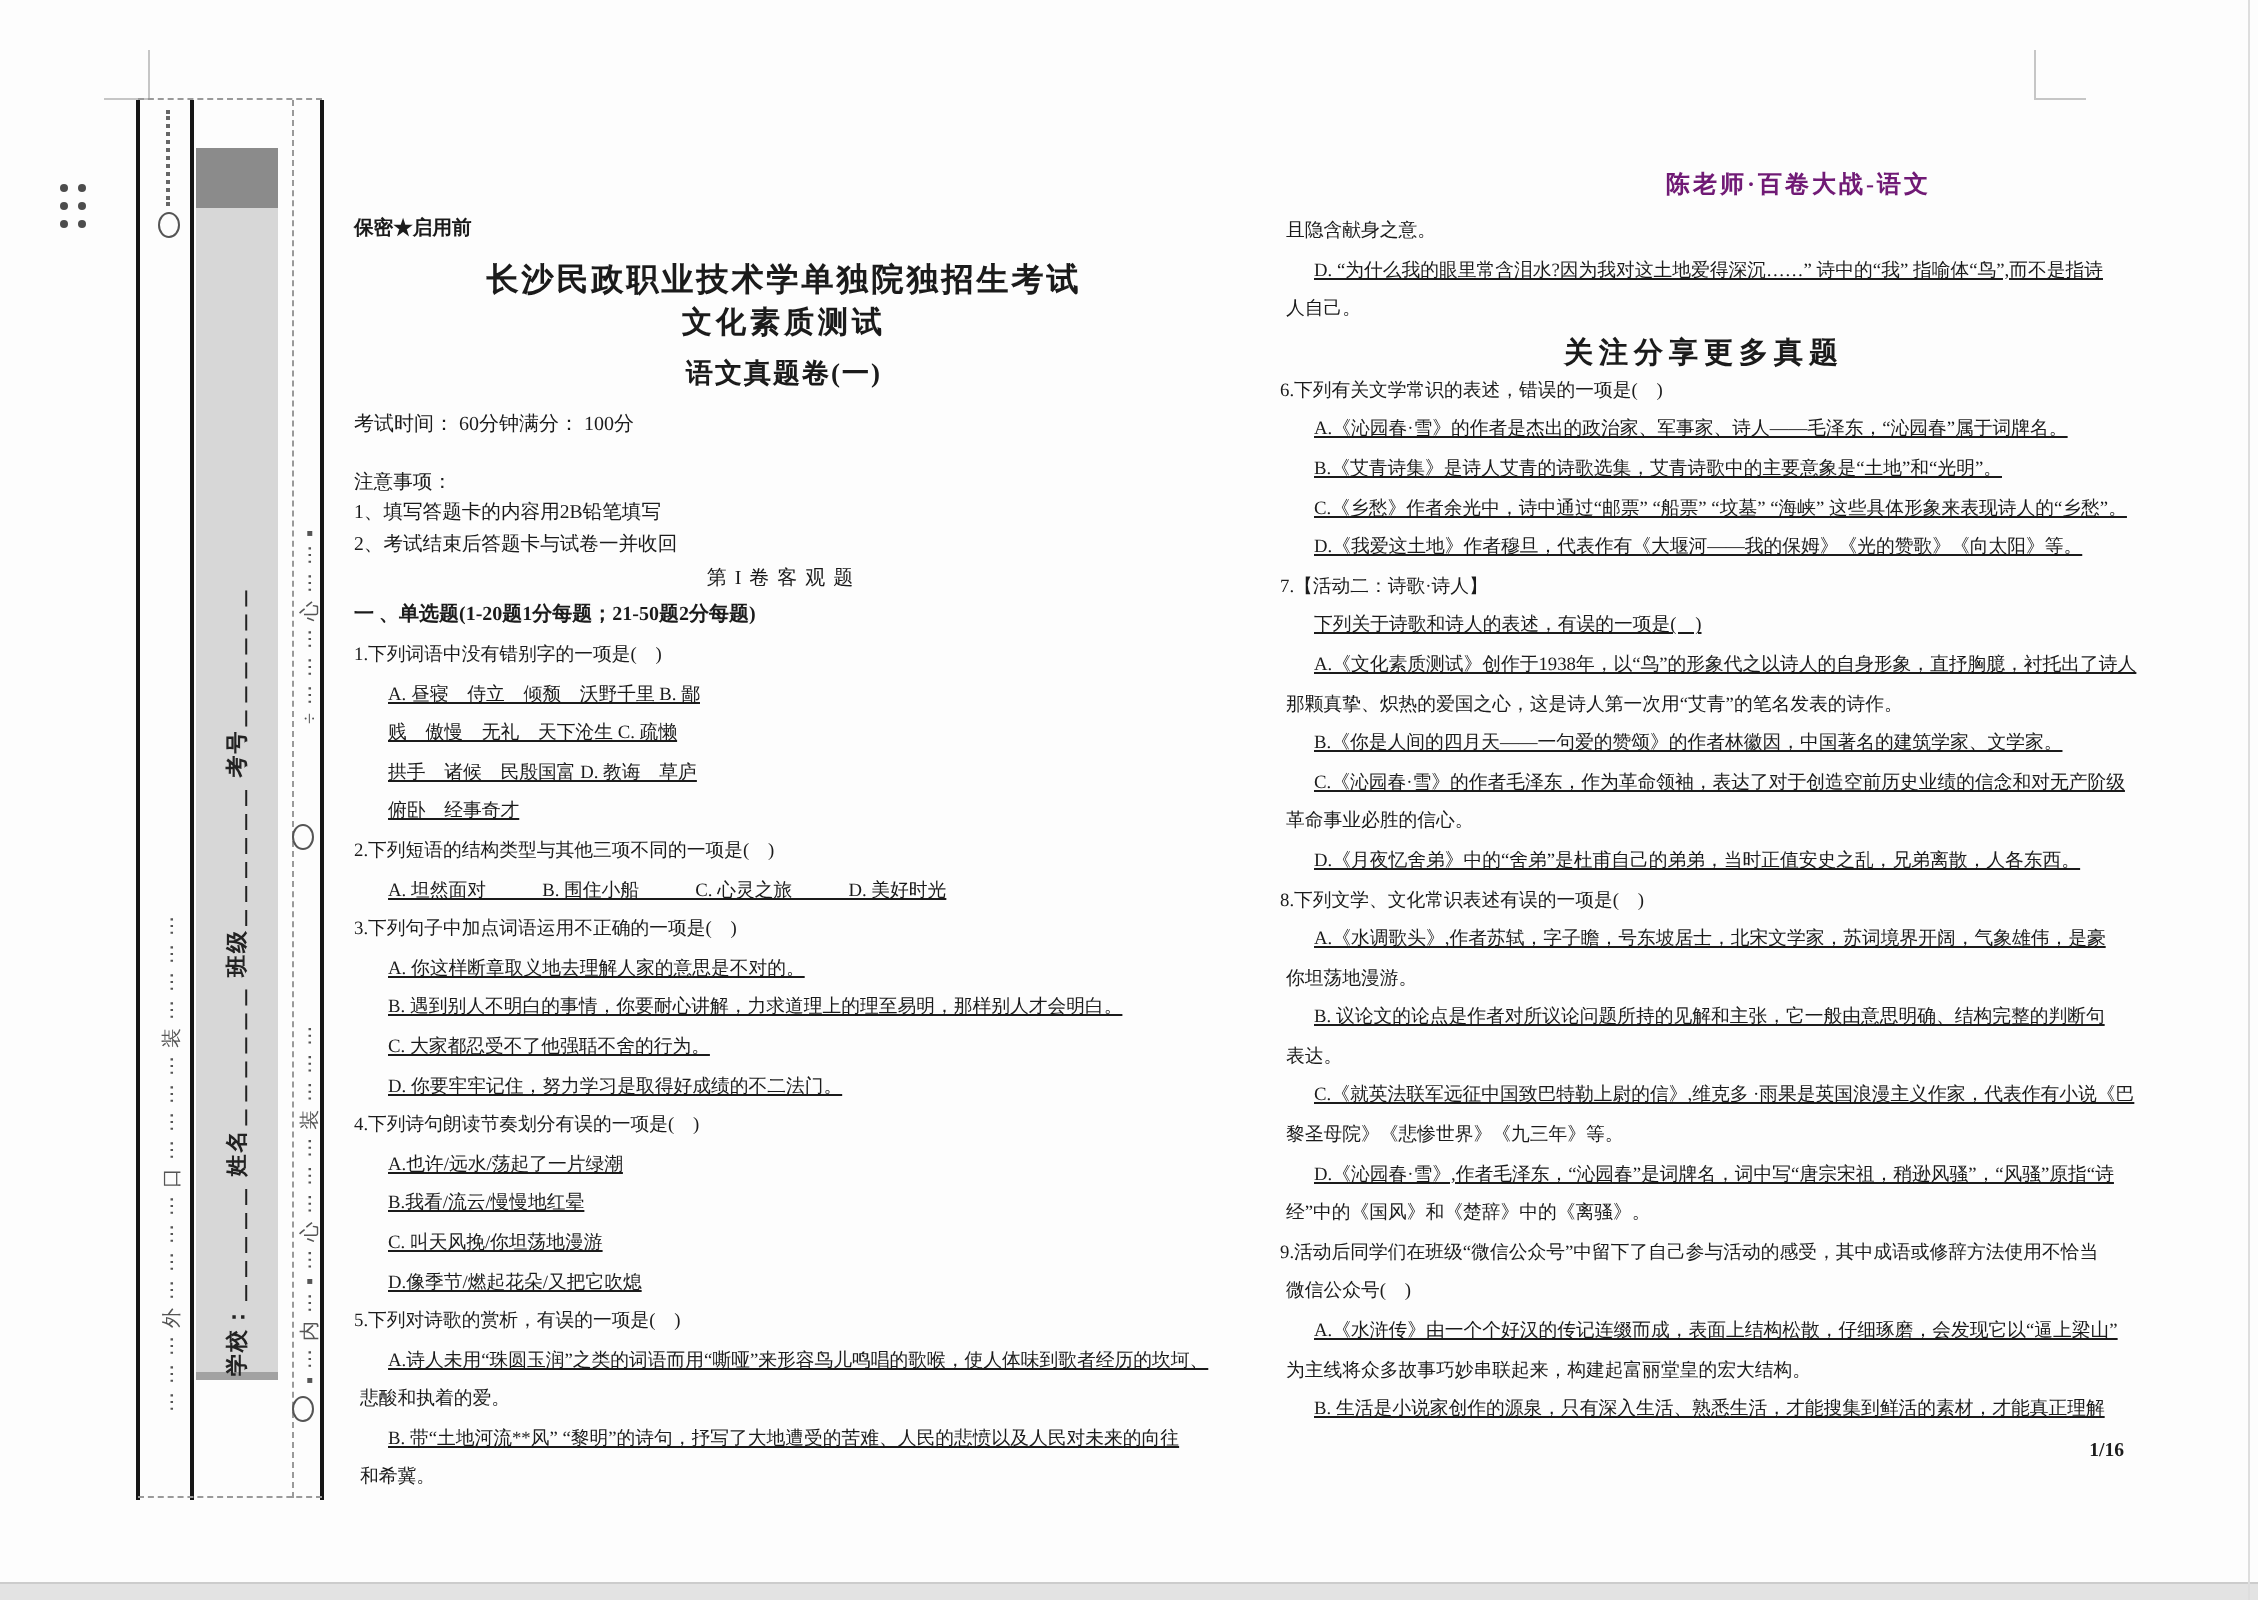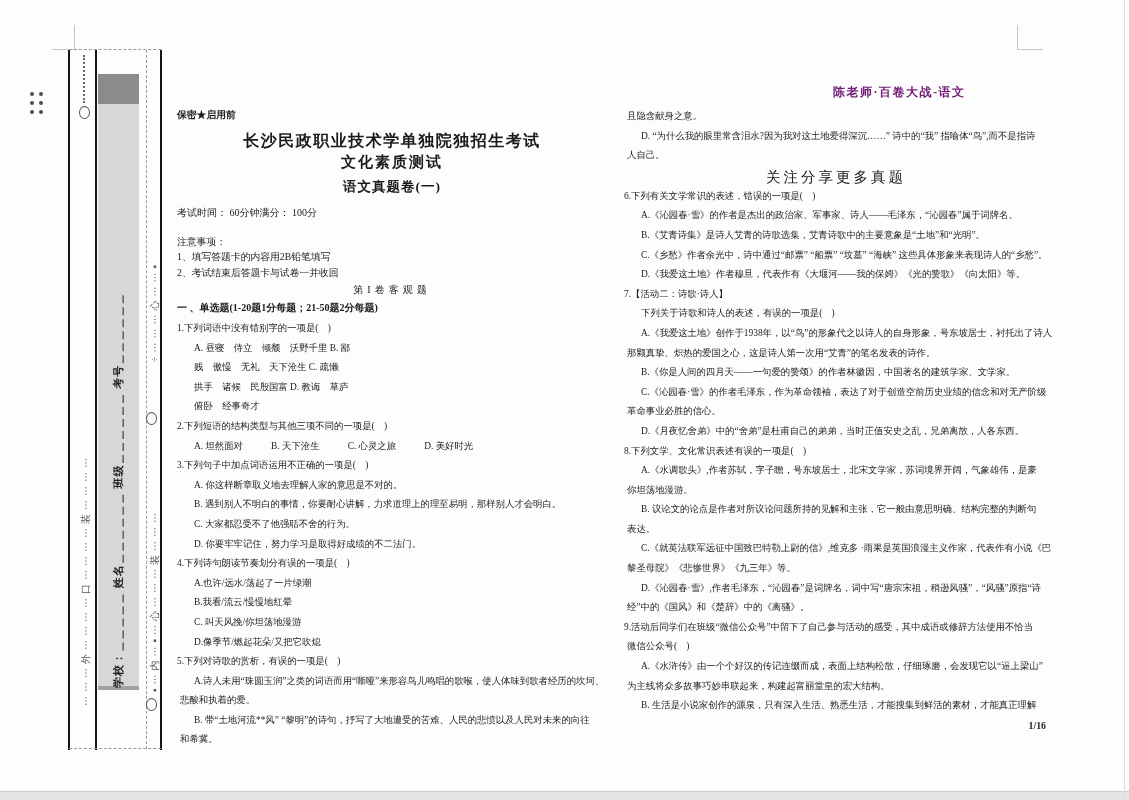--- a/index.html
+++ b/index.html
@@ -26,31 +26,31 @@
   .rot-fields{font-size:11px;font-weight:bold;letter-spacing:1px;color:#222;}
   .rot-marks{font-size:10px;letter-spacing:4px;color:#555;}
   .hole{position:absolute;width:9px;height:11px;border:1.3px solid #555;border-radius:50%;}
   .vdots{position:absolute;left:83px;top:55px;height:48px;border-left:2px dotted #666;}
 
   
   .col{position:absolute;}
   .line{white-space:nowrap;font-size:9.4px;line-height:13px;margin-bottom:6.6px;letter-spacing:0;}
   .b{font-weight:bold;margin-top:20px;}
   .q{padding-left:0;}
-  .opt{padding-left:17px;}
+  .opt{padding-left:17px;text-decoration:underline;}
   .cont{padding-left:3px;}
   .center{text-align:center;}
   .title1{font-size:16px;font-weight:bold;text-align:center;letter-spacing:1.5px;line-height:21px;margin:7px 0 1px;}
   .title2{font-size:15px;font-weight:bold;text-align:center;letter-spacing:2px;line-height:21px;margin-bottom:4px;}
   .title3{font-size:13.5px;font-weight:bold;text-align:center;letter-spacing:1px;line-height:20px;margin:3px 0 9px;}
   .meta{font-size:10px;margin-bottom:16px;}
   .tight{font-size:9.8px;line-height:14.5px;margin-bottom:1px;}
   .secthead{letter-spacing:4px;margin-top:3px;margin-bottom:5px;font-size:10px;}
   .qhead{font-size:10px;font-weight:bold;margin-top:5px;margin-bottom:8px;}
-  .heading{font-size:14.5px;font-weight:normal;text-align:center;letter-spacing:3px;line-height:17px;margin:2px 0 4px;}
+  .heading{font-size:14.5px;font-weight:bold;text-align:center;letter-spacing:3px;line-height:17px;margin:2px 0 4px;}
   .pageno{text-align:right;font-weight:bold;padding-right:2px;margin-top:1px;font-size:9.8px;}
   .watermark{position:absolute;left:833px;top:84px;font-size:12px;font-weight:bold;letter-spacing:1.5px;color:#701a75;}
 </style>
 </head>
 <body>
 
 <div id="screen">
 
   <div class="mark" style="left:74px;top:25px;width:1px;height:25px;"></div>
   <div class="mark" style="left:52px;top:49px;width:23px;height:1px;"></div>
@@ -99,52 +99,52 @@
       <div class="line tight">1、填写答题卡的内容用2B铅笔填写</div>
       <div class="line tight">2、考试结束后答题卡与试卷一并收回</div>
       <div class="line center secthead">第I卷客观题</div>
       <div class="line qhead">一 、单选题(1-20题1分每题；21-50题2分每题)</div>
       <div class="line q">1.下列词语中没有错别字的一项是(　)</div>
       <div class="line opt">A. 昼寝　侍立　倾颓　沃野千里 B. 鄙</div>
       <div class="line opt">贱　傲慢　无礼　天下沧生 C. 疏懒</div>
       <div class="line opt">拱手　诸候　民殷国富 D. 教诲　草庐</div>
       <div class="line opt">俯卧　经事奇才</div>
       <div class="line q">2.下列短语的结构类型与其他三项不同的一项是(　)</div>
-      <div class="line opt">A. 坦然面对　　　B. 天下沧生　　　C. 心灵之旅　　　D. 美好时光</div>
+      <div class="line opt">A. 坦然面对　　　B. 围住小船　　　C. 心灵之旅　　　D. 美好时光</div>
       <div class="line q">3.下列句子中加点词语运用不正确的一项是(　)</div>
       <div class="line opt">A. 你这样断章取义地去理解人家的意思是不对的。</div>
       <div class="line opt">B. 遇到别人不明白的事情，你要耐心讲解，力求道理上的理至易明，那样别人才会明白。</div>
       <div class="line opt">C. 大家都忍受不了他强聒不舍的行为。</div>
       <div class="line opt">D. 你要牢牢记住，努力学习是取得好成绩的不二法门。</div>
       <div class="line q">4.下列诗句朗读节奏划分有误的一项是(　)</div>
       <div class="line opt">A.也许/远水/荡起了一片绿潮</div>
       <div class="line opt">B.我看/流云/慢慢地红晕</div>
       <div class="line opt">C. 叫天风挽/你坦荡地漫游</div>
       <div class="line opt">D.像季节/燃起花朵/又把它吹熄</div>
       <div class="line q">5.下列对诗歌的赏析，有误的一项是(　)</div>
       <div class="line opt">A.诗人未用“珠圆玉润”之类的词语而用“嘶哑”来形容鸟儿鸣唱的歌喉，使人体味到歌者经历的坎坷、</div>
       <div class="line cont">悲酸和执着的爱。</div>
       <div class="line opt">B. 带“土地河流**风” “黎明”的诗句，抒写了大地遭受的苦难、人民的悲愤以及人民对未来的向往</div>
       <div class="line cont">和希冀。</div>
     </div>
 
-  <div class="col" style="left:624px;top:110px;width:424px;">
+  <div class="col" style="left:640px;top:110px;width:424px;">
 
   <div class="line cont">且隐含献身之意。</div>
       <div class="line opt">D. “为什么我的眼里常含泪水?因为我对这土地爱得深沉……” 诗中的“我” 指喻体“鸟”,而不是指诗</div>
       <div class="line cont">人自己。</div>
       <div class="line heading">关注分享更多真题</div>
       <div class="line q">6.下列有关文学常识的表述，错误的一项是(　)</div>
       <div class="line opt">A.《沁园春·雪》的作者是杰出的政治家、军事家、诗人——毛泽东，“沁园春”属于词牌名。</div>
       <div class="line opt">B.《艾青诗集》是诗人艾青的诗歌选集，艾青诗歌中的主要意象是“土地”和“光明”。</div>
       <div class="line opt">C.《乡愁》作者余光中，诗中通过“邮票” “船票” “坟墓” “海峡” 这些具体形象来表现诗人的“乡愁”。</div>
       <div class="line opt">D.《我爱这土地》作者穆旦，代表作有《大堰河——我的保姆》《光的赞歌》《向太阳》等。</div>
       <div class="line q">7.【活动二：诗歌·诗人】</div>
       <div class="line opt">下列关于诗歌和诗人的表述，有误的一项是(　)</div>
-      <div class="line opt">A.《我爱这土地》创作于1938年，以“鸟”的形象代之以诗人的自身形象，号东坡居士，衬托出了诗人</div>
+      <div class="line opt">A.《文化素质测试》创作于1938年，以“鸟”的形象代之以诗人的自身形象，直抒胸臆，衬托出了诗人</div>
       <div class="line cont">那颗真挚、炽热的爱国之心，这是诗人第一次用“艾青”的笔名发表的诗作。</div>
       <div class="line opt">B.《你是人间的四月天——一句爱的赞颂》的作者林徽因，中国著名的建筑学家、文学家。</div>
       <div class="line opt">C.《沁园春·雪》的作者毛泽东，作为革命领袖，表达了对于创造空前历史业绩的信念和对无产阶级</div>
       <div class="line cont">革命事业必胜的信心。</div>
       <div class="line opt">D.《月夜忆舍弟》中的“舍弟”是杜甫自己的弟弟，当时正值安史之乱，兄弟离散，人各东西。</div>
       <div class="line q">8.下列文学、文化常识表述有误的一项是(　)</div>
       <div class="line opt">A.《水调歌头》,作者苏轼，字子瞻，号东坡居士，北宋文学家，苏词境界开阔，气象雄伟，是豪</div>
       <div class="line cont">你坦荡地漫游。</div>
       <div class="line opt">B. 议论文的论点是作者对所议论问题所持的见解和主张，它一般由意思明确、结构完整的判断句</div>
       <div class="line cont">表达。</div>

